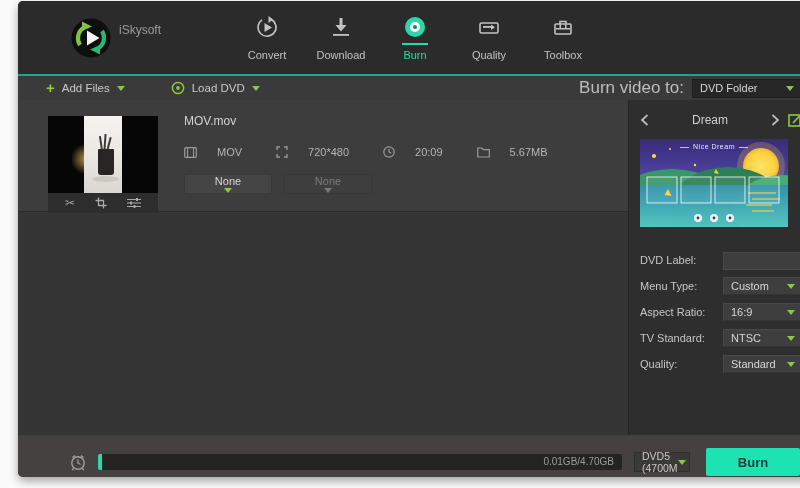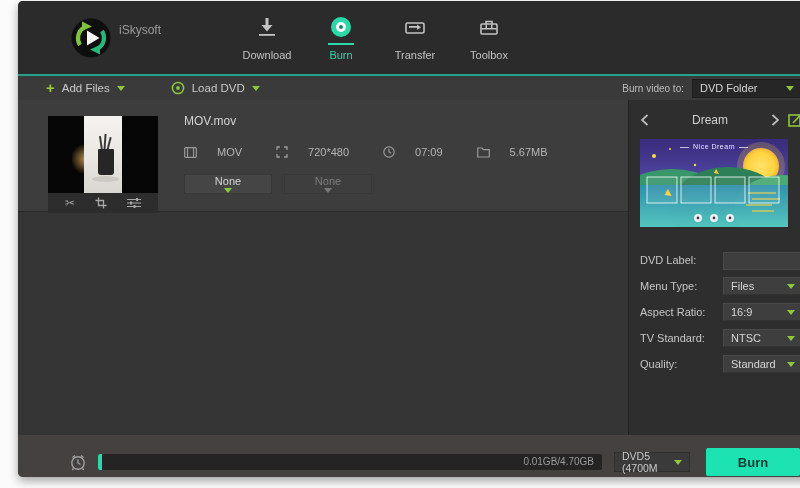--- a/index.html
+++ b/index.html
@@ -33,21 +33,21 @@
   .wc-min { width:9px; height:2px; background:#c8c8c8; display:inline-block; }
   .wc-max { width:10px; height:9px; border:1.5px solid #c8c8c8; display:inline-block; }
   
   #toolbar { height:24px; background:#3a3a3a; display:flex; align-items:center; flex:0 0 auto; padding-left:28px; }
   .tb-group { display:flex; align-items:center; gap:7px; cursor:pointer; margin-right:46px; }
   .tb-plus { color:#9ccb3c; font-size:15px; font-weight:bold; line-height:14px; }
   .tb-label { color:#c9c9c9; font-size:11.5px; }
   .arr { width:0; height:0; border-left:4px solid transparent; border-right:4px solid transparent; border-top:5px solid #8dc63f; display:inline-block; }
   .arr.gray { border-top-color:#787878; }
   #burnto { margin-left:auto; display:flex; align-items:center; gap:8px; margin-right:12px; }
-  #burnto .bt-label { color:#bdbdbd; font-size:10px; }
+  #burnto .bt-label { color:#bdbdbd; font-size:17px; }
   .dd { display:flex; align-items:center; justify-content:space-between; background:#262626; border:1px solid #1d1d1d;
         height:19px; padding:0 7px; cursor:pointer; }
   .dd .dd-val { color:#d6d6d6; font-size:11px; }
   #burnto .dd { width:110px; }
   
   #content { flex:1; display:flex; min-height:0; }
   #left { flex:1; background:#353535; display:flex; flex-direction:column; }
   #filepanel { height:112px; background:#3d3d3d; border-bottom:1px solid #2b2b2b; position:relative; flex:0 0 auto; }
   #thumbwrap { position:absolute; left:30px; top:16px; width:110px; }
   #thumb { width:110px; height:77px; background:#060606; position:relative; overflow:hidden; }
@@ -85,21 +85,21 @@
   .srow + .srow { margin-top:0; }
   .slabel { color:#c6c6c6; font-size:11px; }
   .sctrl { width:80px; }
   .sctrl .dd { width:80px; height:18px; background:#3e3e3e; border:1px solid #4a4a4a; border-bottom-color:#333; }
   #dvdlabel-input { width:80px; height:18px; background:#3e3e3e; border:1px solid #4a4a4a; color:#ddd; font-size:11px; padding:0 5px; outline:none; }
   
   #bottombar { height:42px; background:#454140; display:flex; align-items:center; flex:0 0 auto; padding:12px 14px 0 50px; gap:10px; }
   #progress { flex:1; height:16px; background:#242424; border-radius:2px; position:relative; overflow:hidden; }
   #progress .fill { position:absolute; left:0; top:0; bottom:0; width:4px; background:#2bd9a8; }
   #progress .cap { position:absolute; right:8px; top:0; line-height:16px; font-size:10px; color:#9c9c9c; }
-  #discdd.dd { width:76px; height:20px; background:#3a3a3a; border:1px solid #2e2e2e; margin-left:2px; }
+  #discdd.dd { width:56px; height:20px; background:#3a3a3a; border:1px solid #2e2e2e; margin-left:2px; }
   #discdd .dd-val { font-size:10.5px; color:#c9c9c9; }
   #burnbtn { width:94px; height:28px; margin-left:6px; background:#1de3b2; border-radius:2px; display:flex; align-items:center; justify-content:center;
              color:#173c36; font-size:13px; font-weight:bold; cursor:pointer; }
   svg { display:block; }
 </style>
 </head>
 <body>
 
 <div id="window">
 
@@ -113,20 +113,31 @@
       <polygon points="16,12.5 16,27.5 28.5,20" fill="#f5f5f5"></polygon>
     </svg>
     <div id="brand">
       <div class="b1">iSkysoft</div>
     </div>
 
     <div id="tabs">
       <div class="tab">
         <span class="ticon">
           <svg width="24" height="24" viewBox="0 0 24 24">
+            <path d="M 16 4.2 A 9 9 0 1 1 7 4.8" stroke="#c2c2c2" stroke-width="1.6" fill="none"></path>
+            <polygon points="13.5,1 13.5,8 18,4.5" fill="#c2c2c2"></polygon>
+            <polygon points="9.5,8 9.5,17 17,12.5" fill="#c2c2c2"></polygon>
+          </svg>
+        </span>
+        <span class="tuline"></span>
+        <span class="tlabel">Convert</span>
+      </div>
+      <div class="tab">
+        <span class="ticon">
+          <svg width="24" height="24" viewBox="0 0 24 24">
             <rect x="10.5" y="3" width="3" height="8" fill="#c2c2c2"></rect>
             <polygon points="6.5,10 17.5,10 12,16.5" fill="#c2c2c2"></polygon>
             <rect x="4" y="19" width="16" height="1.8" fill="#c2c2c2"></rect>
           </svg>
         </span>
         <span class="tuline"></span>
         <span class="tlabel">Download</span>
       </div>
       <div class="tab active">
         <span class="ticon">
@@ -141,21 +152,21 @@
       </div>
       <div class="tab">
         <span class="ticon">
           <svg width="24" height="24" viewBox="0 0 24 24">
             <rect x="3" y="8" width="18" height="10" rx="1.5" stroke="#c2c2c2" stroke-width="1.6" fill="none"></rect>
             <rect x="6" y="11" width="8" height="1.8" fill="#c2c2c2"></rect>
             <polygon points="14,9.5 14,15 18,12.2" fill="#c2c2c2"></polygon>
           </svg>
         </span>
         <span class="tuline"></span>
-        <span class="tlabel">Transfer</span>
+        <span class="tlabel">Quality</span>
       </div>
       <div class="tab">
         <span class="ticon">
           <svg width="24" height="24" viewBox="0 0 24 24">
             <path d="M9 9 V6.5 H15 V9" stroke="#c2c2c2" stroke-width="1.6" fill="none"></path>
             <rect x="4" y="9" width="16" height="10" rx="1" stroke="#c2c2c2" stroke-width="1.6" fill="none"></rect>
             <rect x="4.8" y="13" width="14.4" height="1.5" fill="#c2c2c2"></rect>
             <rect x="8.5" y="9.5" width="1.5" height="3.5" fill="#c2c2c2"></rect>
             <rect x="14" y="9.5" width="1.5" height="3.5" fill="#c2c2c2"></rect>
           </svg>
@@ -237,21 +248,21 @@
               <svg width="12" height="12" viewBox="0 0 12 12">
                 <path d="M1 4 V1 H4 M8 1 H11 V4 M11 8 V11 H8 M4 11 H1 V8" stroke="#9a9a9a" stroke-width="1.3" fill="none"></path>
               </svg>
               <span>720*480</span>
             </span>
             <span class="inf">
               <svg width="12" height="12" viewBox="0 0 12 12">
                 <circle cx="6" cy="6" r="5.2" stroke="#9a9a9a" stroke-width="1.2" fill="none"></circle>
                 <path d="M6 3 V6 L8.2 7.3" stroke="#9a9a9a" stroke-width="1.2" fill="none"></path>
               </svg>
-              <span>07:09</span>
+              <span>20:09</span>
             </span>
             <span class="inf">
               <svg width="13" height="11" viewBox="0 0 13 11">
                 <path d="M0.7 10 V1 H5 L6.3 2.6 H12.3 V10 Z" stroke="#9a9a9a" stroke-width="1.2" fill="none"></path>
               </svg>
               <span>5.67MB</span>
             </span>
           </div>
           <div id="ddrow">
             <div class="dd">
@@ -345,21 +356,21 @@
 
       <div id="settings">
         <div class="srow">
           <span class="slabel">DVD Label:</span>
           <span class="sctrl"><input id="dvdlabel-input" value="" style=""></span>
         </div>
         <div class="srow">
           <span class="slabel">Menu Type:</span>
           <span class="sctrl">
             <div class="dd">
-              <span class="dd-val">Files</span>
+              <span class="dd-val">Custom</span>
               <span class="arr"></span>
             </div>
           </span>
         </div>
         <div class="srow">
           <span class="slabel">Aspect Ratio:</span>
           <span class="sctrl">
             <div class="dd">
               <span class="dd-val">16:9</span>
               <span class="arr"></span>

